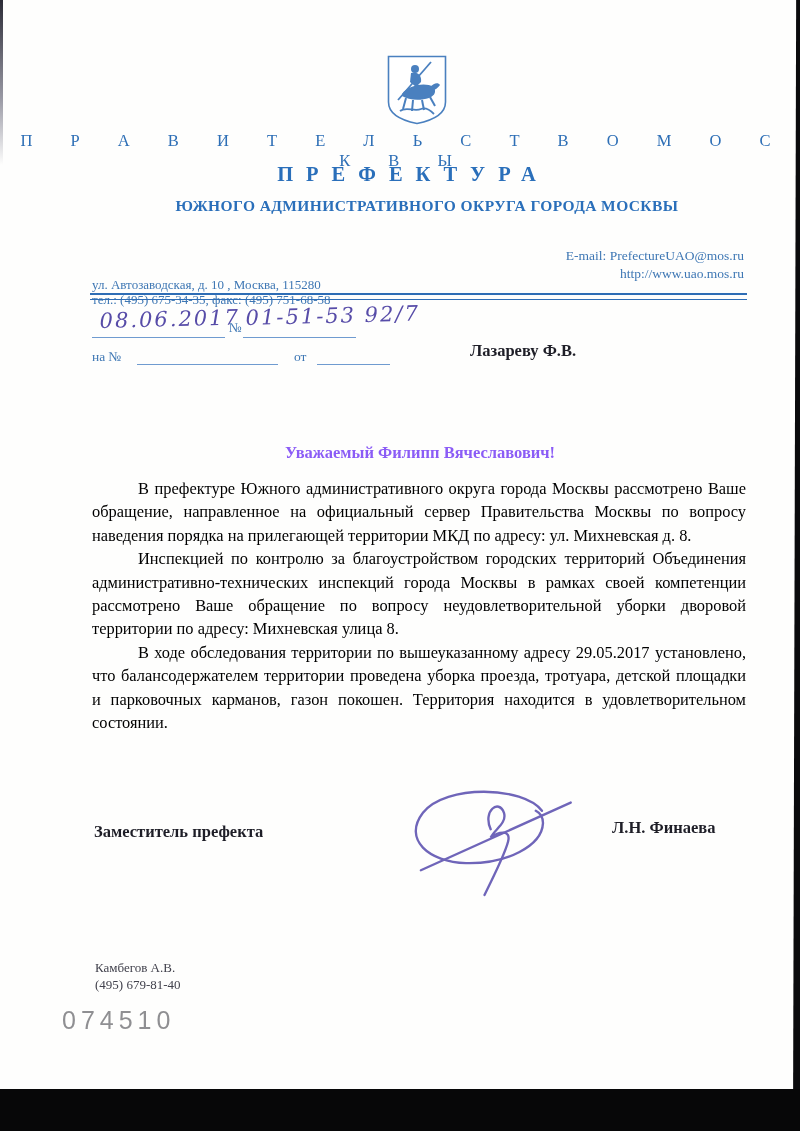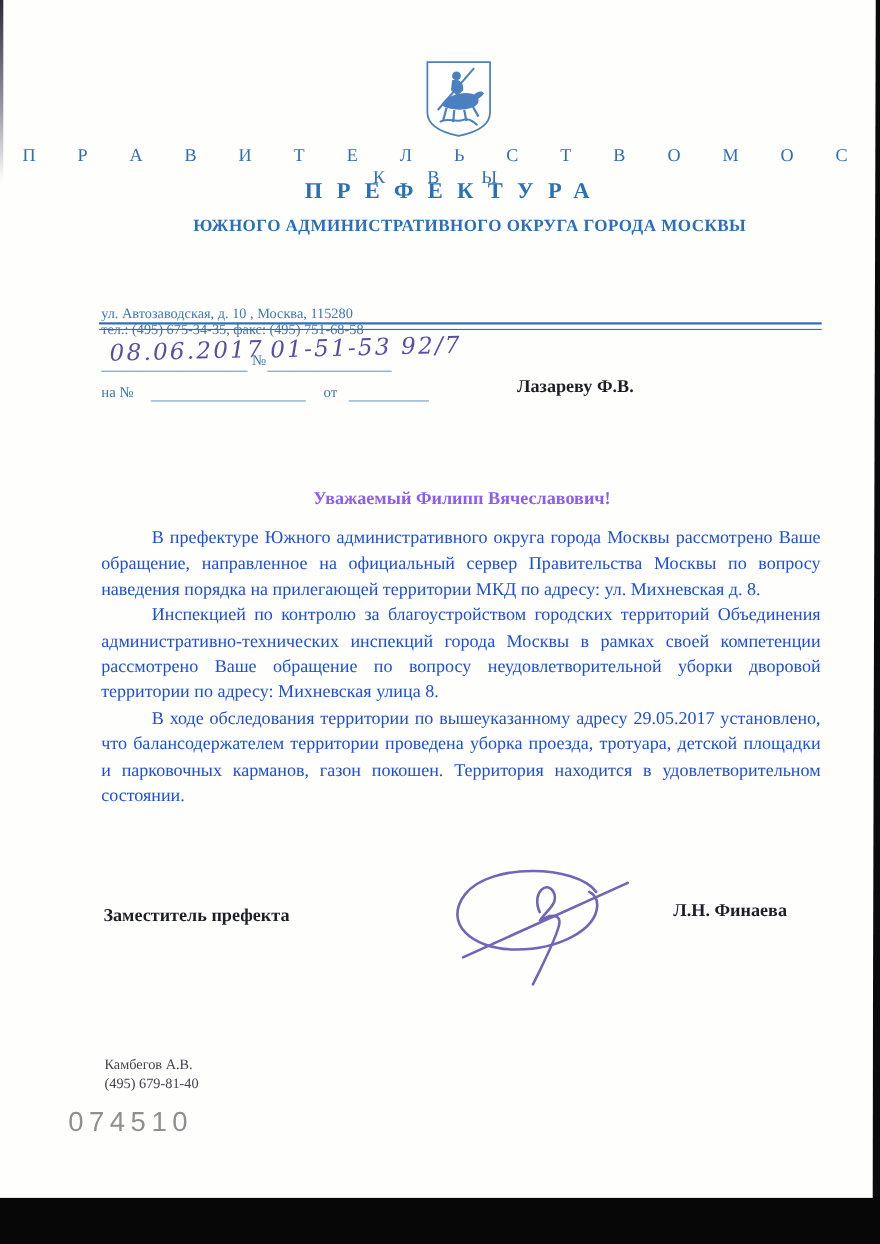--- a/index.html
+++ b/index.html
@@ -47,21 +47,21 @@
   .lbl-blue { position:absolute; color:#3e77b4; font-size:13.5px; }
   .lbl-no   { left:229px; top:320px; }
   .lbl-onno { left:92px;  top:349px; }
   .lbl-from { left:294px; top:349px; }
   .addressee { position:absolute; left:470px; top:341px; font-size:16.5px; font-weight:bold; color:#1e1e27; }
 
   
   .salutation { position:absolute; left:92px; top:443px; width:656px; text-align:center;
     font-size:16.5px; font-weight:bold; color:#8b5cf6; }
   .letter-body { position:absolute; left:92px; top:477px; width:654px;
-    font-size:16.4px; line-height:23.4px; text-align:justify; color:#1d4ed8; }
+    font-size:16.4px; line-height:23.4px; text-align:justify; color:#000000; }
   .letter-body p { margin:0; text-indent:46px; }
 
   
   .sig-title { position:absolute; left:94px; top:822px; font-size:16.5px; font-weight:bold; color:#1e1e27; }
   .sig-name  { position:absolute; left:612px; top:818px; font-size:16.5px; font-weight:bold; color:#1e1e27; }
   .sig-mark  { position:absolute; left:392px; top:780px; width:185px; height:118px; }
 
   
   .executor { position:absolute; left:95px; top:959px; font-size:13px; line-height:17px; color:#41414c; }
   .scan-counter { position:absolute; left:62px; top:1006px;
@@ -95,20 +95,24 @@
   </div>
 
   <div class="hdr hdr-top">П Р А В И Т Е Л Ь С Т В О   М О С К В Ы</div>
   <div class="hdr hdr-name">ПРЕФЕКТУРА</div>
   <div class="hdr hdr-sub">ЮЖНОГО АДМИНИСТРАТИВНОГО ОКРУГА ГОРОДА МОСКВЫ</div>
 
   <div class="contact-left">
     <div>ул. Автозаводская, д. 10 , Москва, 115280</div>
     <div>тел.: (495) 675-34-35, факс: (495) 751-68-58</div>
   </div>
+  <div class="contact-right">
+    <div>E-mail: PrefectureUAO@mos.ru</div>
+    <div>http://www.uao.mos.ru</div>
+  </div>
 
   <div class="double-rule"></div>
 
   <div class="hand hw-date">08.06.2017</div>
   <div class="lbl-blue lbl-no">№</div>
   <div class="hand hw-number">01-51-53 92/7</div>
   <div class="u-line u-date"></div>
   <div class="u-line u-number"></div>
 
   <div class="lbl-blue lbl-onno">на №</div>

